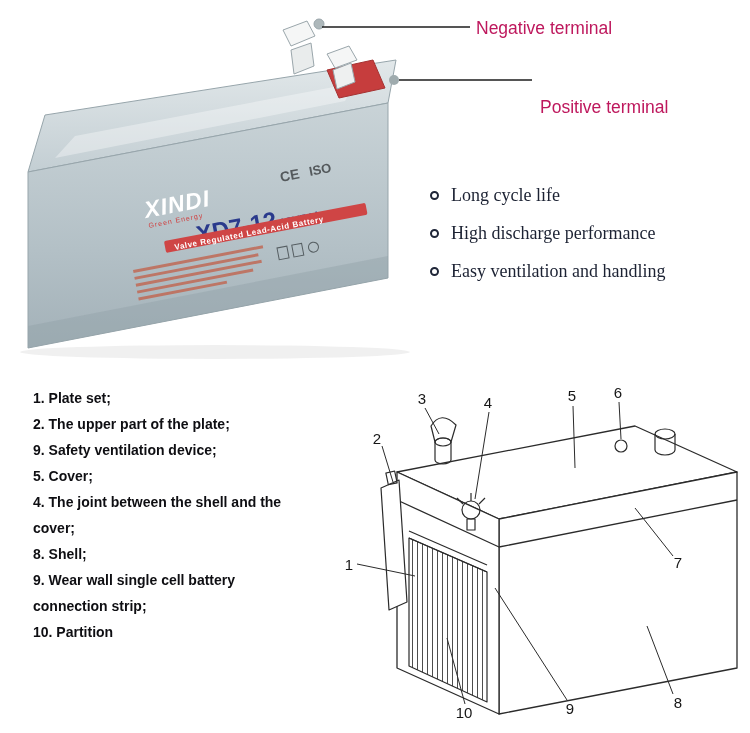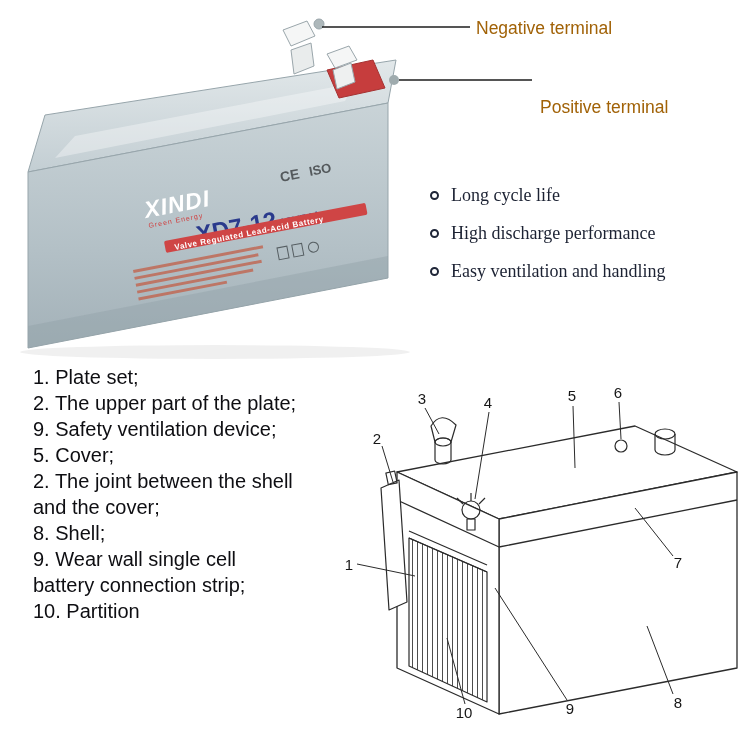--- a/index.html
+++ b/index.html
@@ -4,31 +4,31 @@
 <style>
   * { margin:0; padding:0; box-sizing:border-box; }
   html,body { background:#fff; }
   body { width:750px; height:733px; font-family:"Liberation Sans", sans-serif; }
   .page { position:relative; width:750px; height:733px; background:#fff; overflow:hidden; }
   .abs { position:absolute; }
 
   
   .battery-svg { left:15px; top:8px; }
   .hero-lines { left:0; top:0; pointer-events:none; }
-  .terminal-label { font-size:17.5px; color:#a16207; white-space:nowrap; }
+  .terminal-label { font-size:17.5px; color:#be185d; white-space:nowrap; }
   .neg-label { left:476px; top:18px; }
   .pos-label { left:540px; top:69px;margin-top:28px; }
 
   .features { left:430px; top:176px; }
   .feature-row { display:flex; align-items:center; height:38px; }
   .bullet-ring { width:9px; height:9px; border:2px solid #1f2638; border-radius:50%; margin-right:12px; flex:0 0 auto; }
   .feature-text { font-size:18px; color:#1c2233; white-space:nowrap;font-family:Liberation Serif, serif; }
 
   
-  .parts { left:33px; top:364px; width:265px; font-size:20px; line-height:26px; color:#0e0e12; }
+  .parts { left:33px; top:385px; width:265px; font-size:14px; line-height:26px; color:#0e0e12;font-weight:bold; }
   .part-item { }
 
   
   .diagram-svg { left:335px; top:376px; }
 </style>
 </head>
 <body>
 
 <div class="page">
 
@@ -119,21 +119,21 @@
       <span class="bullet-ring"></span>
       <span class="feature-text">Easy ventilation and handling</span>
     </div>
   </div>
 
   <div class="abs parts">
     <div class="part-item">1. Plate set;</div>
     <div class="part-item">2. The upper part of the plate;</div>
     <div class="part-item">9. Safety ventilation device;</div>
     <div class="part-item">5. Cover;</div>
-    <div class="part-item">2. The joint between the shell and the cover;</div>
+    <div class="part-item">4. The joint between the shell and the cover;</div>
     <div class="part-item">8. Shell;</div>
     <div class="part-item">9. Wear wall single cell battery connection strip;</div>
     <div class="part-item">10. Partition</div>
   </div>
 
   <svg class="abs diagram-svg" width="414" height="356" viewBox="0 0 414 356">
     <defs>
       <pattern id="vh" width="5" height="10" patternUnits="userSpaceOnUse">
         <line x1="2.5" y1="0" x2="2.5" y2="10" stroke="#3a3a3a" stroke-width="0.9"></line>
       </pattern>

